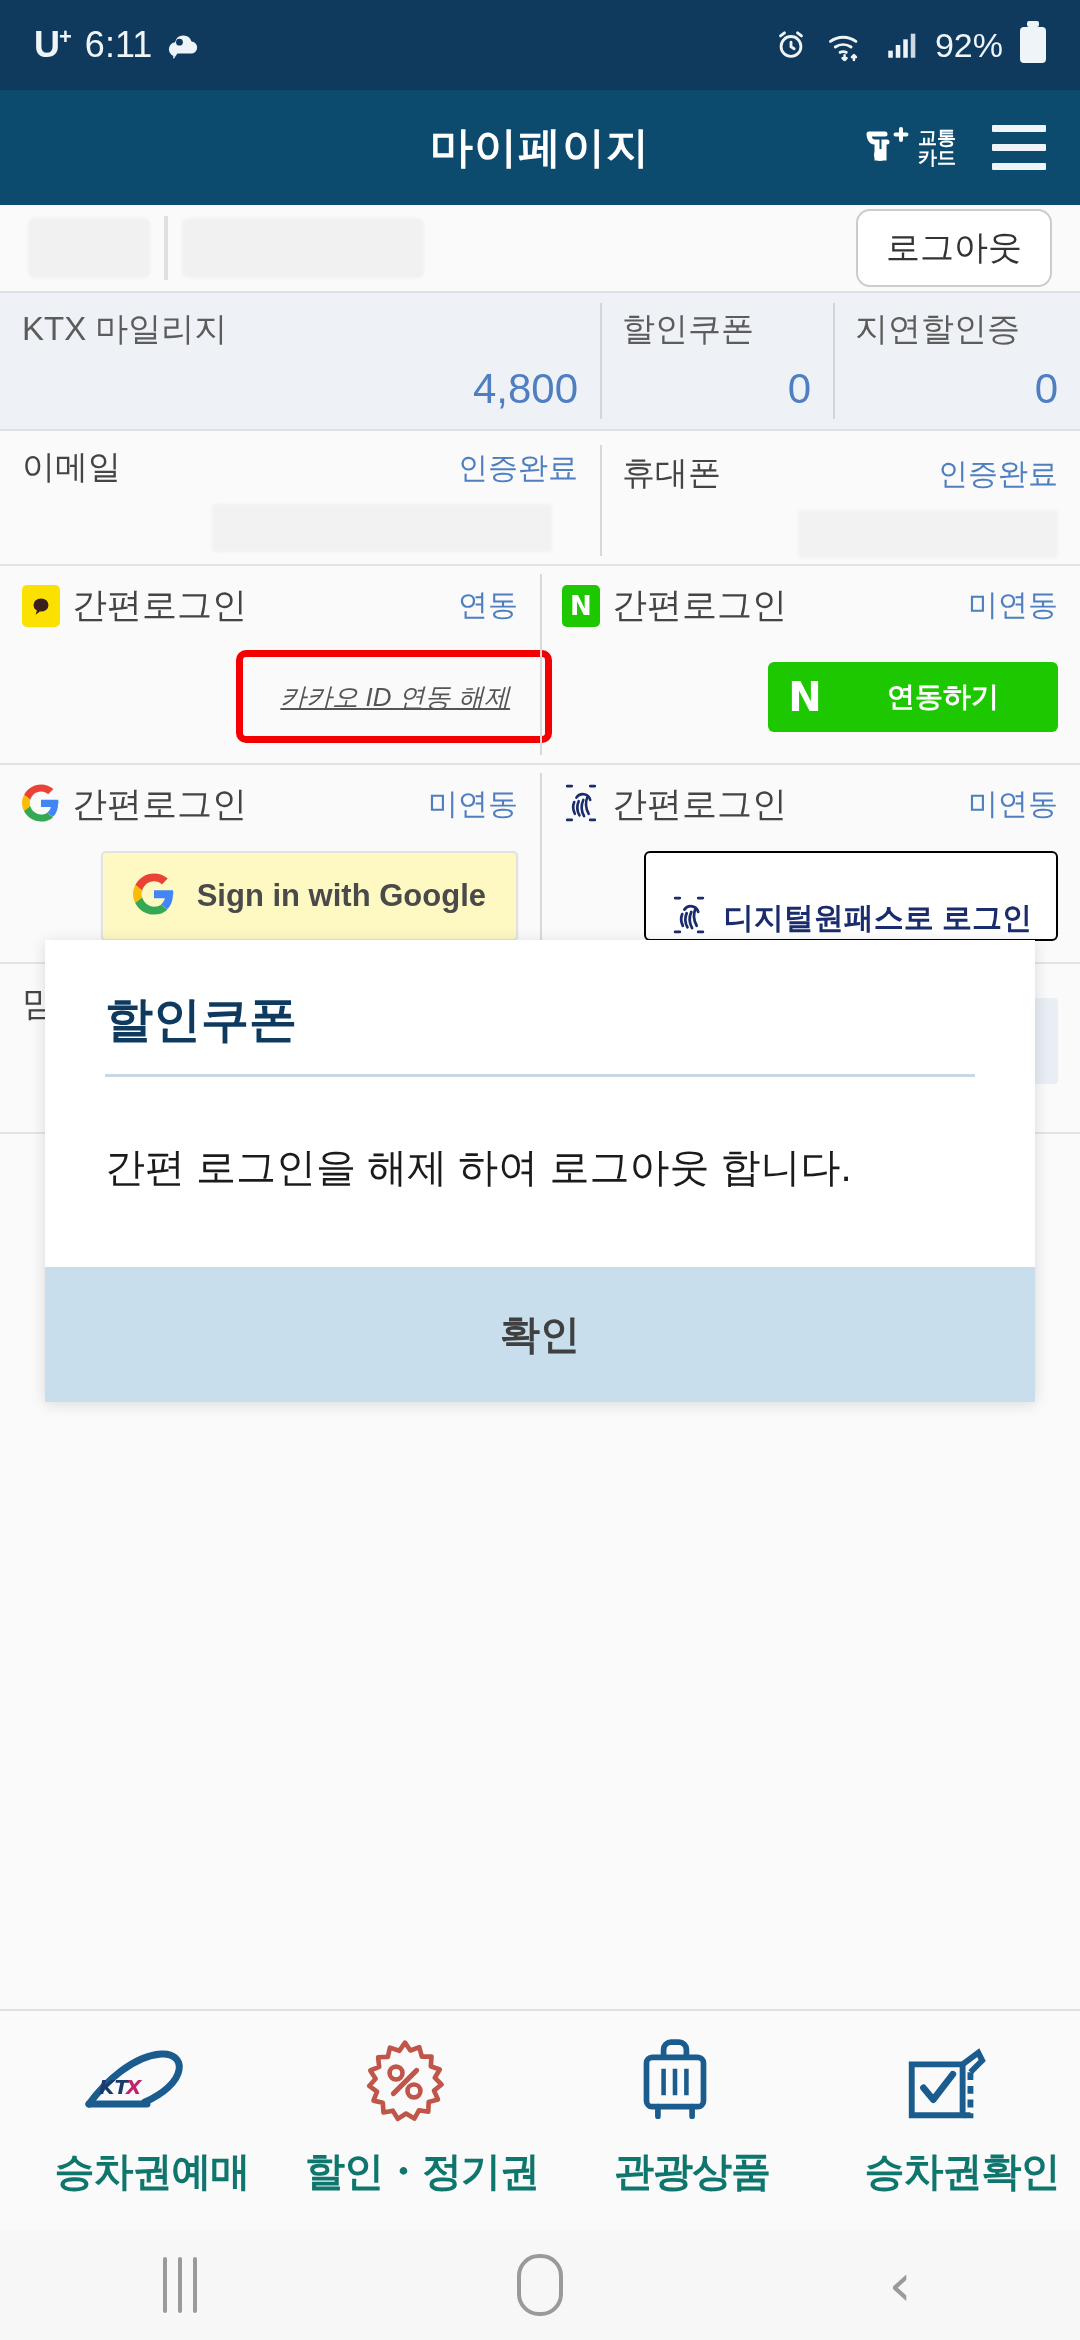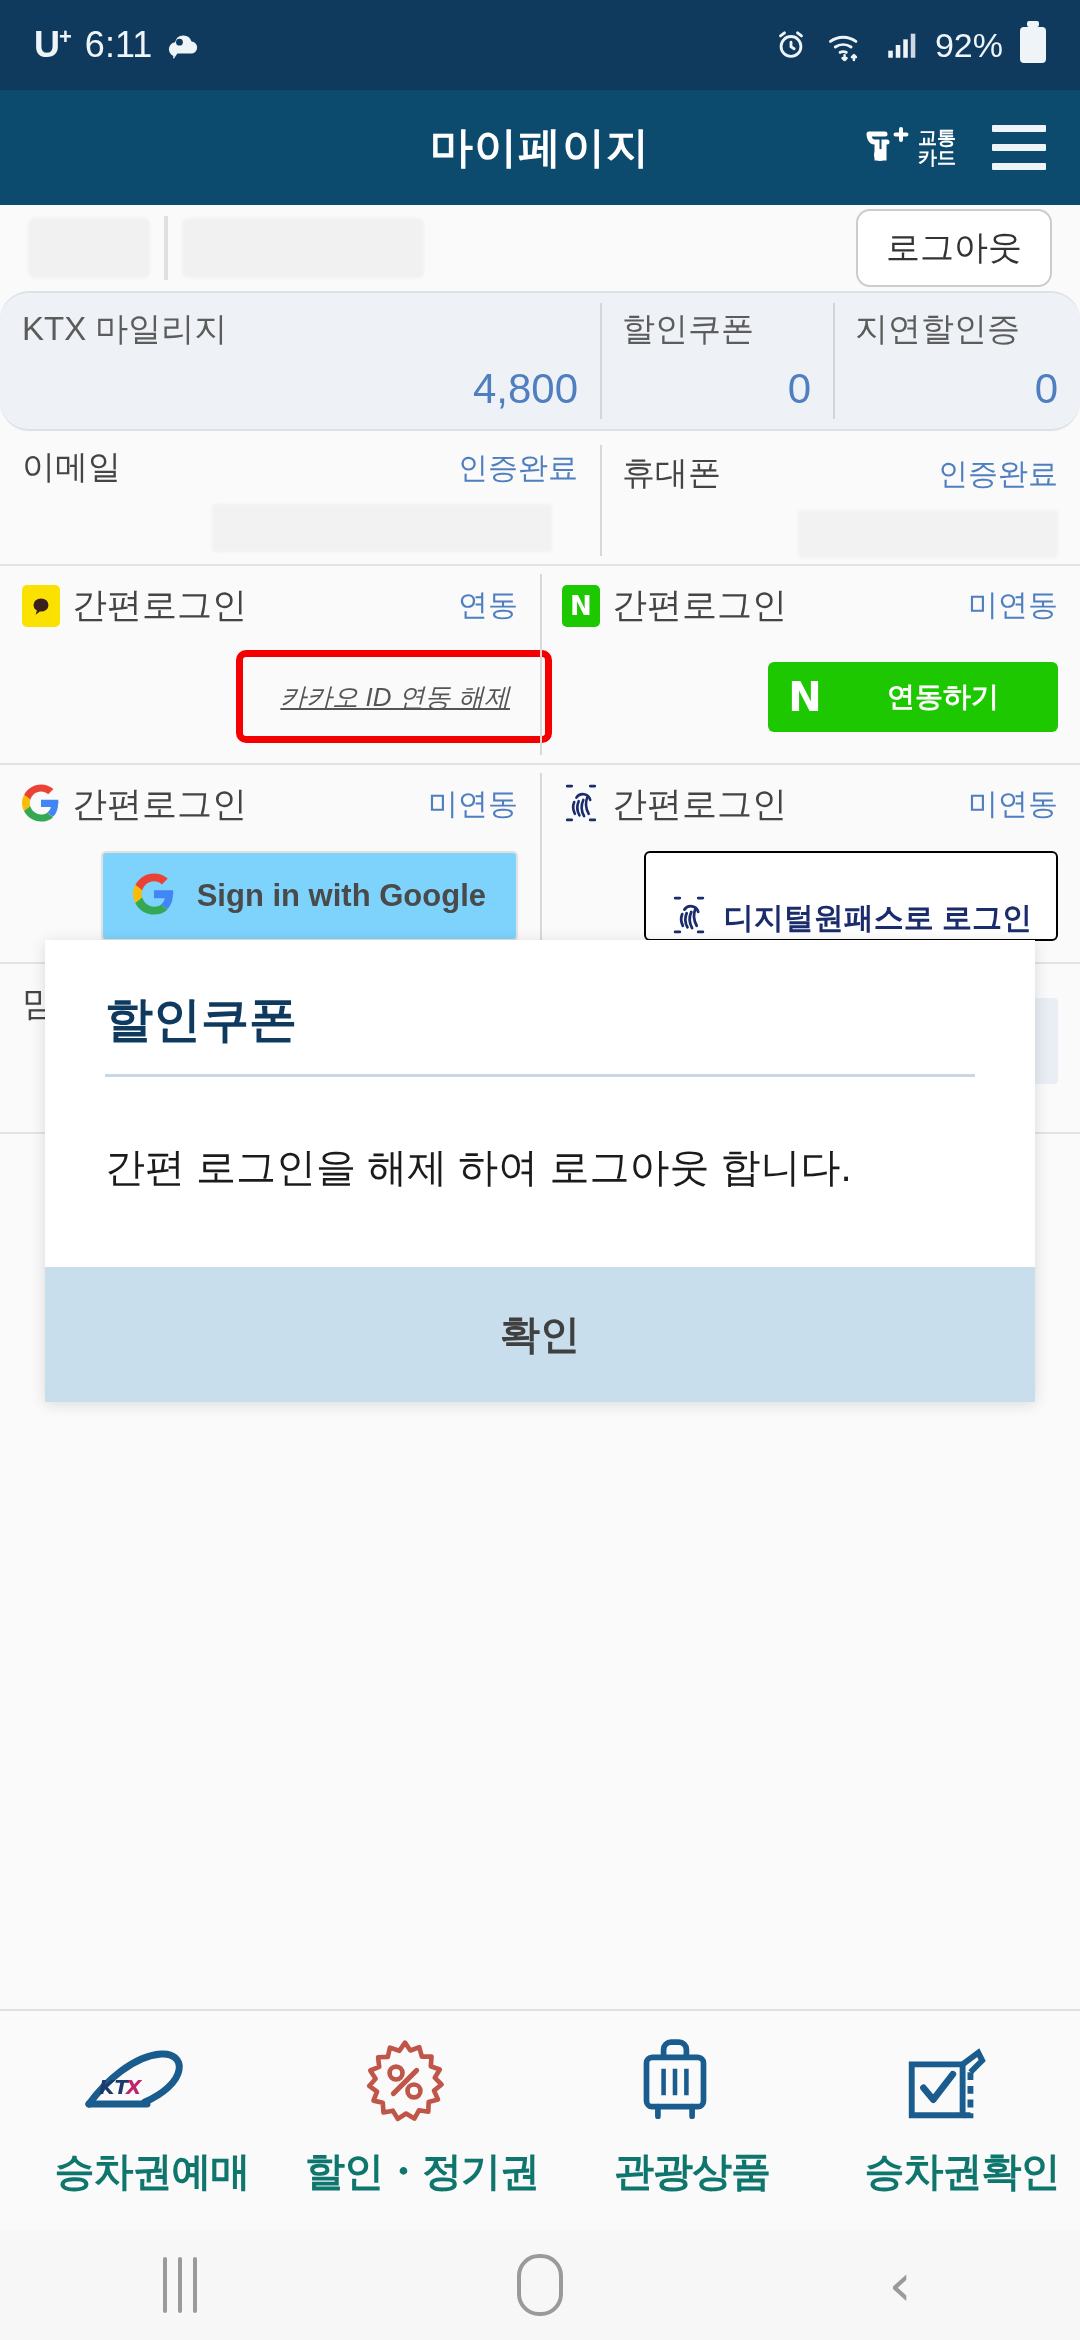--- a/index.html
+++ b/index.html
@@ -62,21 +62,20 @@
     margin-left:auto; border:2px solid #cccccc; background:#fff;
     border-radius:14px; padding:14px 28px; font-size:34px; color:#333;
     font-weight:500; cursor:pointer;
   }
 
   
   .stats{
     display:flex; background:#eef1f5;
     border-top:2px solid #dde2e8; border-bottom:2px solid #dde2e8;
     height:140px;
-    border-radius:29px;
   }
   .stat{ position:relative; padding:14px 22px 16px; display:flex; flex-direction:column; }
   .stat + .stat:before{ content:""; position:absolute; left:0; top:10px; bottom:10px; width:2px; background:#cfd6de;}
   .stat-mileage{ flex:0 0 600px; }
   .stat-coupon{ flex:0 0 233px; }
   .stat-delay{ flex:1 1 auto; }
   .stat-label{ font-size:33px; color:#5c5c5c; }
   .stat-value{ margin-top:auto; text-align:right; font-size:42px; color:#4f7fc0; font-weight:500;}
 
   
@@ -120,21 +119,21 @@
 
   .naver-btn{
     background:#1ec800; border-radius:6px; display:flex; align-items:center;
     height:70px; min-width:290px; cursor:pointer;
   }
   .naver-btn .nb-n{ width:74px; text-align:center; color:#fff; font-size:40px; font-weight:800;
     font-family:"DejaVu Sans",sans-serif;}
   .naver-btn .nb-t{ flex:1; text-align:center; color:#fff; font-size:28px; font-weight:700; padding-right:14px;}
 
   .google-btn{
-    background:#7dd3fc; border:2px solid #e2e2e2; border-radius:5px;
+    background:#fef9c3; border:2px solid #e2e2e2; border-radius:5px;
     display:flex; align-items:center; gap:22px; height:90px; padding:0 30px;
     min-width:352px; cursor:pointer; box-shadow:0 1px 2px rgba(0,0,0,.08);
   }
   .google-btn .gb-t{ font-size:31px; color:#4a4a4a; font-weight:600; }
   .dop-btn{
     background:#fff; border:2px solid #000000; border-radius:6px;
     display:flex; align-items:flex-end; gap:16px; height:90px; padding:0 24px;
     min-width:372px; cursor:pointer;
   }
   .dop-btn .dp-t{ font-size:30px; color:#1a2c6b; font-weight:700; }

